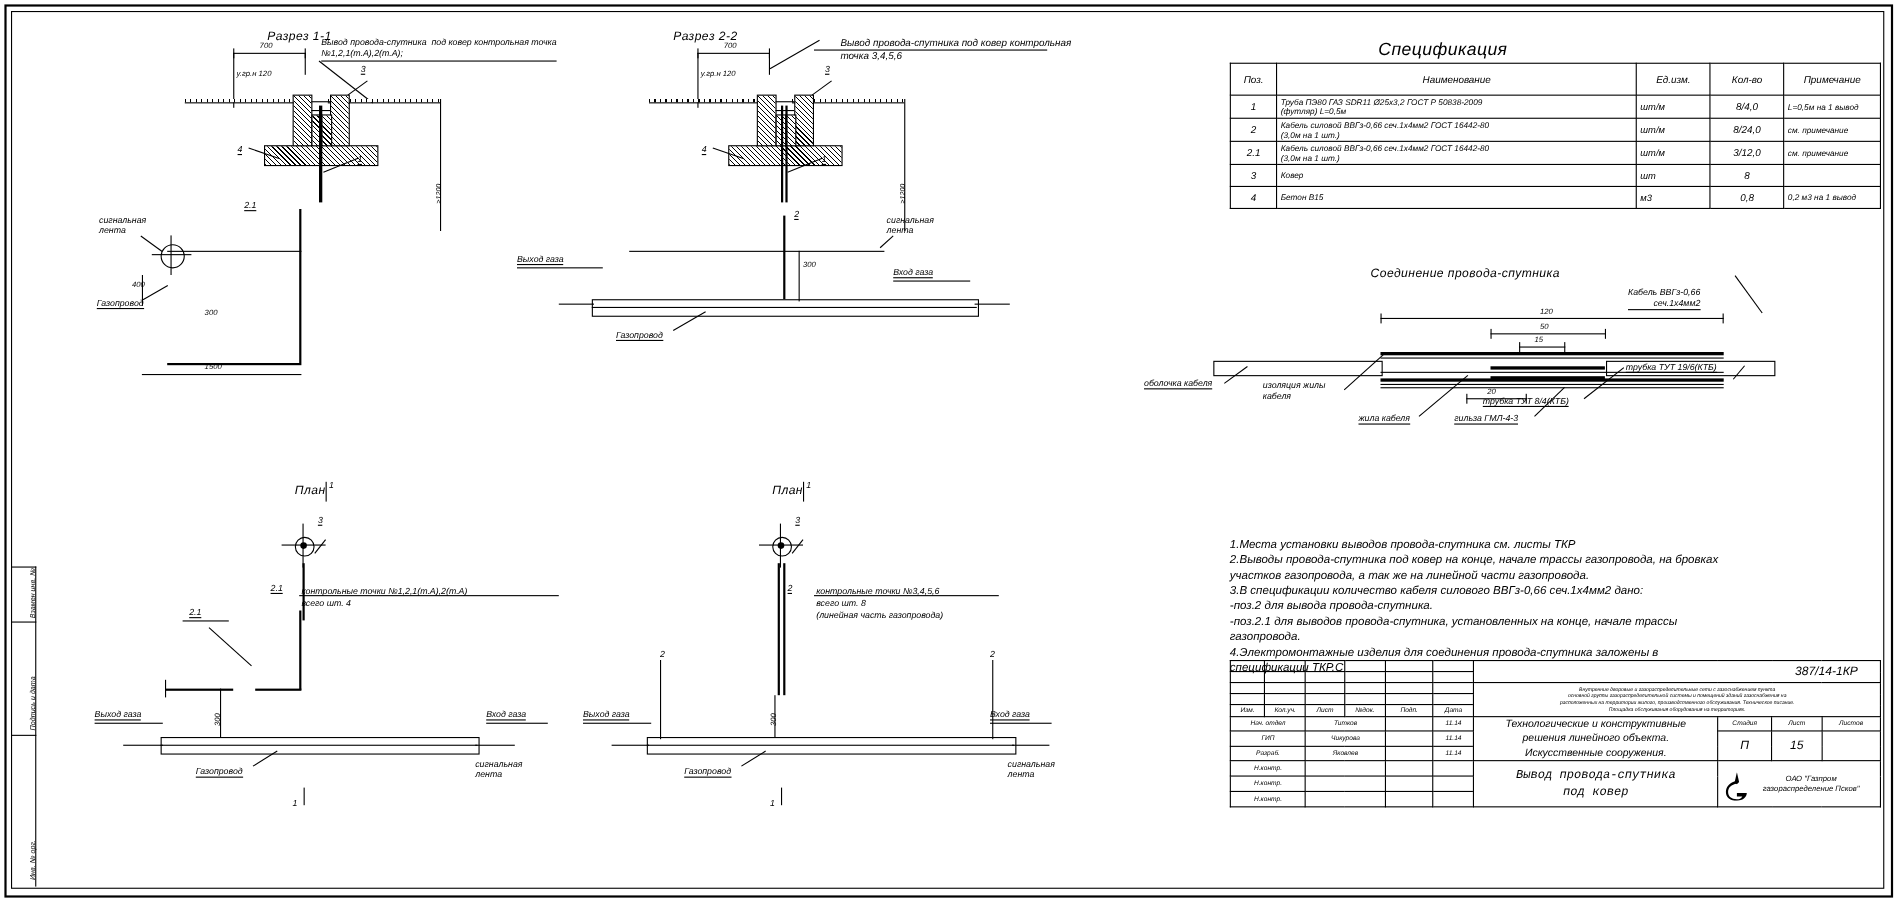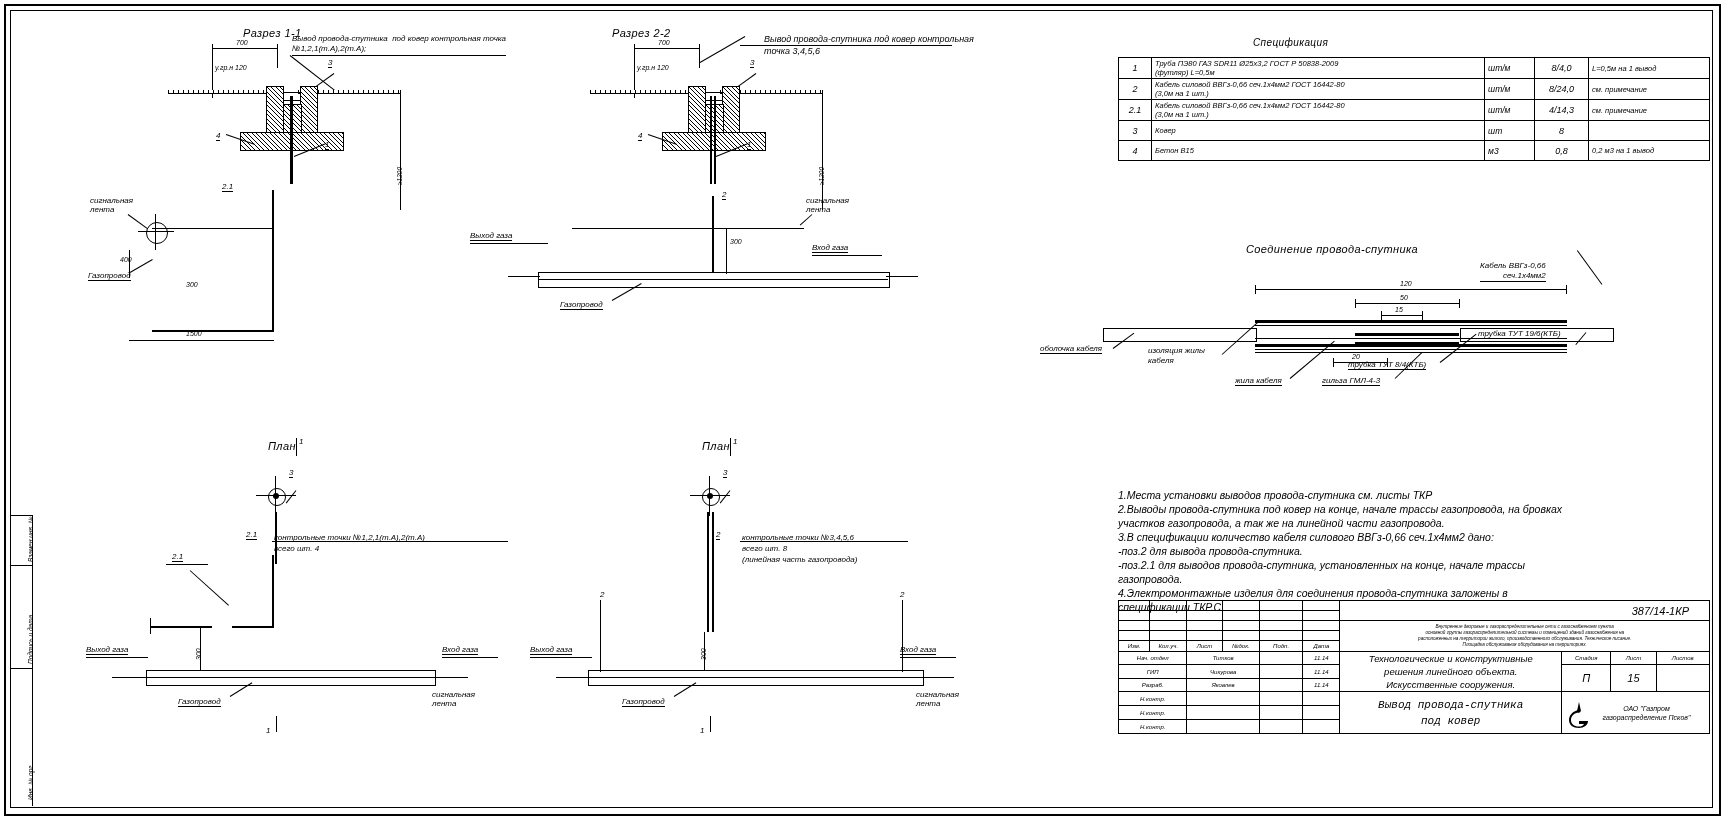--- a/index.html
+++ b/index.html
@@ -257,24 +257,31 @@
 лента</div>
 
   <div class="txt t8" style="left:600px;top:590px;">2</div>
   <div class="ln" style="left:600px;top:600px;width:1px;height:72px;"></div>
   <div class="txt t8" style="left:900px;top:590px;">2</div>
   <div class="ln" style="left:902px;top:600px;width:1px;height:72px;"></div>
 
   <div class="ln" style="left:710px;top:716px;width:1px;height:16px;"></div>
   <div class="txt t8" style="left:700px;top:726px;">1</div>
 
-  <div class="ttl" style="left:1253px;top:37px;font-size:10px;">Спецификация</div>
+  <div class="ttl" style="left:1253px;top:37px;font-size:16px;">Спецификация</div>
 
   <table class="spec" style="left:1118px;top:57px;width:592px;">
     <tbody>
+        <tr class="hdr">
+      <td style="width:34px;">Поз.</td>
+      <td style="width:310px;">Наименование</td>
+      <td style="width:58px;">Ед.изм.</td>
+      <td style="width:58px;">Кол-во</td>
+      <td style="width:78px;">Примечание</td>
+    </tr>
     <tr>
       <td class="num">1</td>
       <td style="white-space:pre-line;line-height:9px;">Труба ПЭ80 ГАЗ SDR11 Ø25х3,2 ГОСТ Р 50838-2009
 (футляр) L=0,5м</td>
       <td class="unit">шт/м</td>
       <td class="num">8/4,0</td>
       <td>L=0,5м на 1 вывод</td>
     </tr>
     <tr>
       <td class="num">2</td>
@@ -282,21 +289,21 @@
 (3,0м на 1 шт.)</td>
       <td class="unit">шт/м</td>
       <td class="num">8/24,0</td>
       <td>см. примечание</td>
     </tr>
     <tr>
       <td class="num">2.1</td>
       <td style="white-space:pre-line;line-height:9px;">Кабель силовой ВВГз-0,66 сеч.1х4мм2 ГОСТ 16442-80
 (3,0м на 1 шт.)</td>
       <td class="unit">шт/м</td>
-      <td class="num">4/14,3</td>
+      <td class="num">3/12,0</td>
       <td>см. примечание</td>
     </tr>
     <tr style="height:20px;">
       <td class="num">3</td>
       <td>Ковер</td>
       <td class="unit">шт</td>
       <td class="num">8</td>
       <td></td>
     </tr>
     <tr style="height:20px;">

